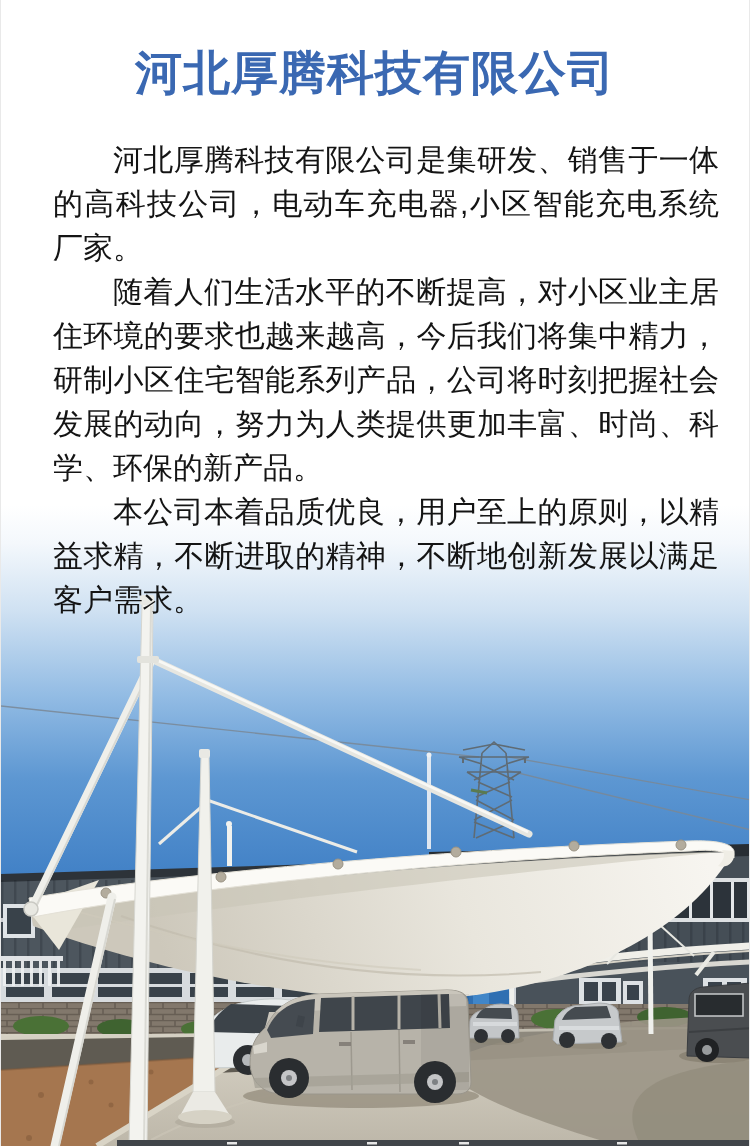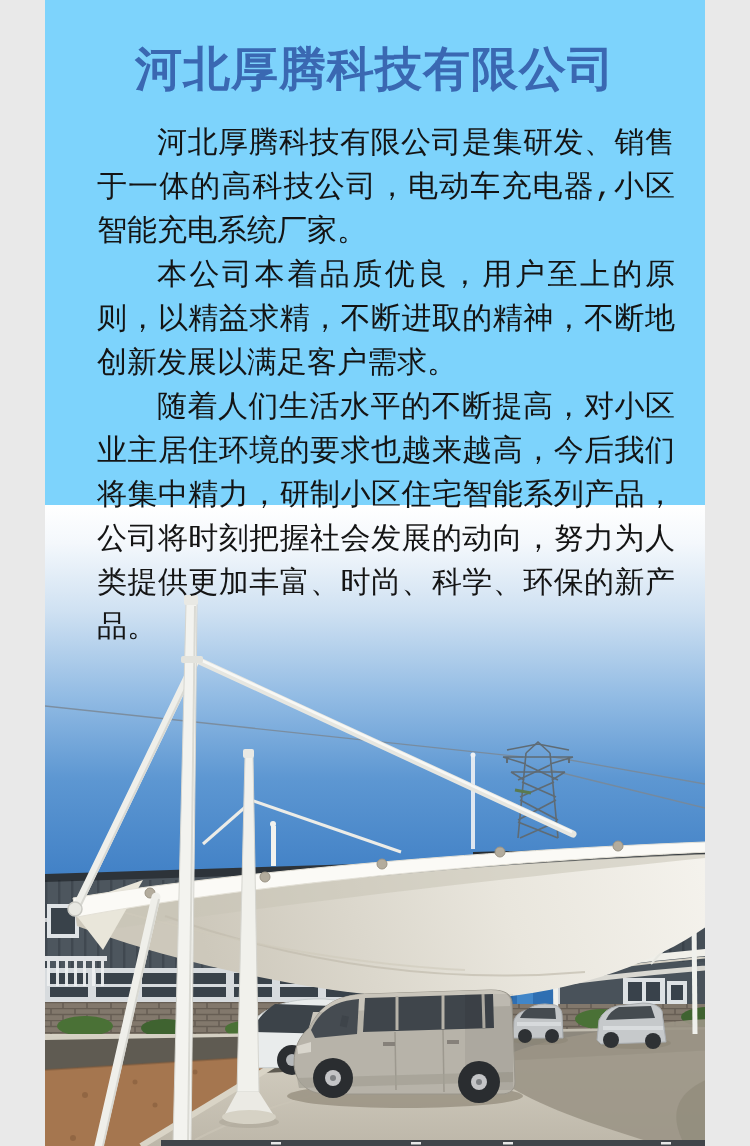--- a/index.html
+++ b/index.html
@@ -1,36 +1,36 @@
 <!DOCTYPE html>
 <html><head>
 <meta charset="utf-8">
 <style>
   html,body{margin:0;padding:0;background:#e9e9e9;}
-  .page{width:660px;height:1146px;position:relative;overflow:hidden;background:#7dd3fc;
-        font-family:Liberation Mono, monospace;margin:0 auto;}
+  .page{width:748px;height:1146px;position:relative;overflow:hidden;background:#ffffff;
+        font-family:Liberation Sans, sans-serif;margin:0 auto;}
   .content{position:relative;z-index:1;}
   .page-title{margin:0;padding-top:46px;text-align:center;font-size:47px;font-weight:bold;
               letter-spacing:1px;color:#3a68b2;line-height:1.15;}
-  .intro{margin-top:22px;padding:0 30px 0 52px;font-size:30px;line-height:44px;color:#141414;
+  .intro{margin-top:38px;padding:0 30px 0 52px;font-size:30px;line-height:44px;color:#141414;
          text-align:justify;}
   .intro p{margin:0;text-indent:2em;}
   .photo{position:absolute;top:505px;left:0;width:750px;height:641px;z-index:0;}
   .photo svg{display:block;}
 </style>
 </head>
 <body>
 
 <div class="page">
   <div class="content">
     <h1 class="page-title" style="color:#3a68b2">河北厚腾科技有限公司</h1>
     <div class="intro">
       <p>河北厚腾科技有限公司是集研发、销售于一体的高科技公司，电动车充电器,小区智能充电系统厂家。</p>
+      <p>随着人们生活水平的不断提高，对小区业主居住环境的要求也越来越高，今后我们将集中精力，研制小区住宅智能系列产品，公司将时刻把握社会发展的动向，努力为人类提供更加丰富、时尚、科学、环保的新产品。</p>
       <p>本公司本着品质优良，用户至上的原则，以精益求精，不断进取的精神，不断地创新发展以满足客户需求。</p>
-      <p>随着人们生活水平的不断提高，对小区业主居住环境的要求也越来越高，今后我们将集中精力，研制小区住宅智能系列产品，公司将时刻把握社会发展的动向，努力为人类提供更加丰富、时尚、科学、环保的新产品。</p>
     </div>
   </div>
 
   <figure class="photo" style="margin:0;">
     <svg width="750" height="641" viewBox="0 505 750 641" xmlns="http://www.w3.org/2000/svg">
       <defs>
         <linearGradient id="skyG" gradientUnits="userSpaceOnUse" x1="0" y1="505" x2="0" y2="885">
           <stop offset="0" stop-color="#ffffff"></stop>
           <stop offset="0.10" stop-color="#f4f8fc"></stop>
           <stop offset="0.28" stop-color="#cfe1f2"></stop>

